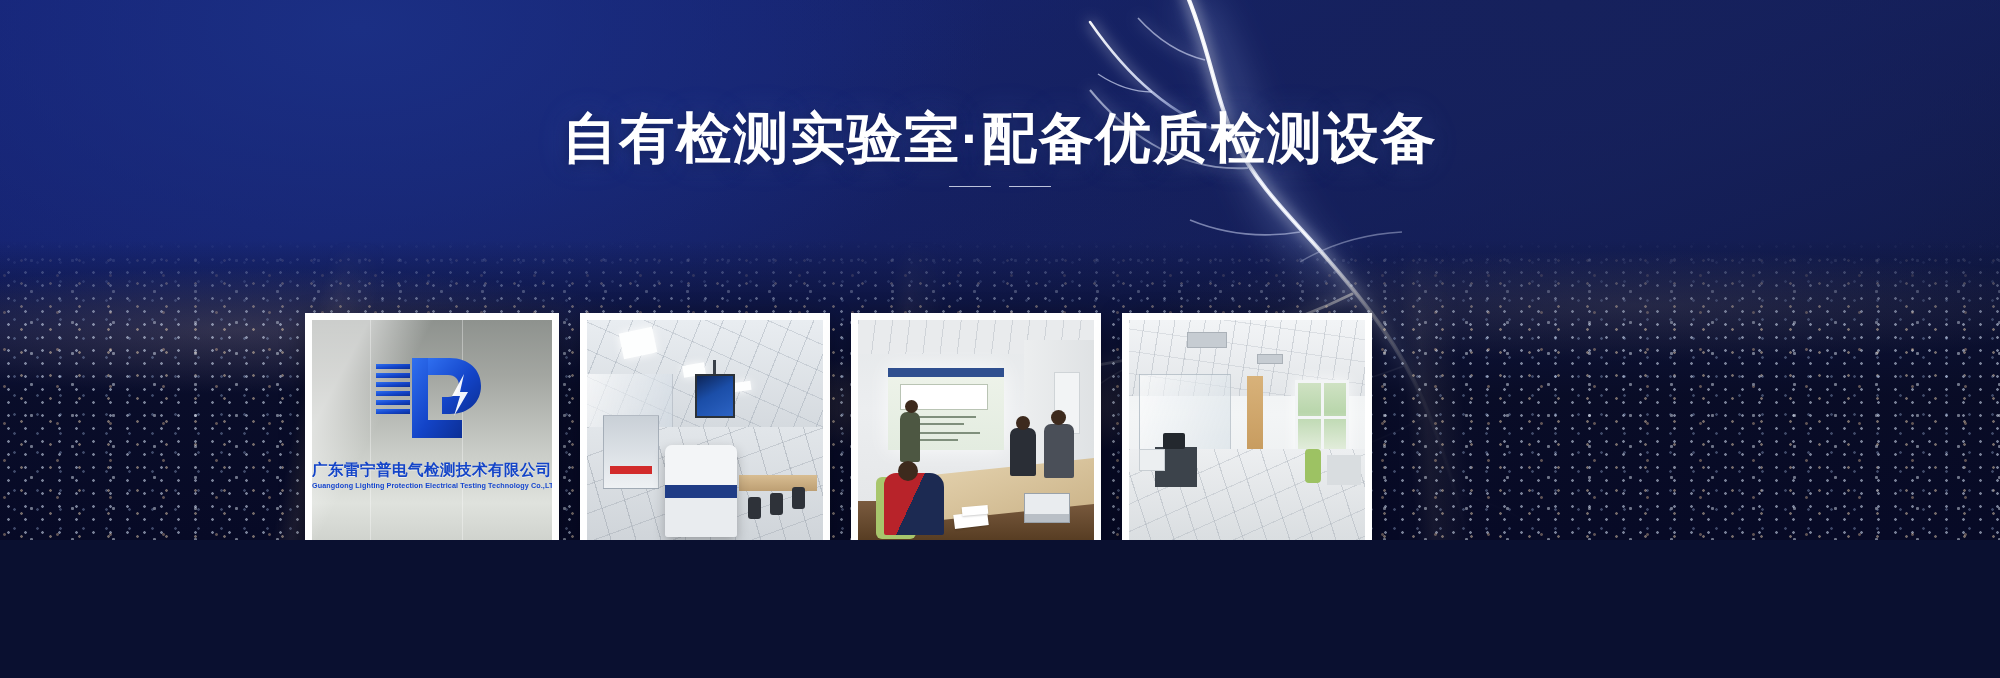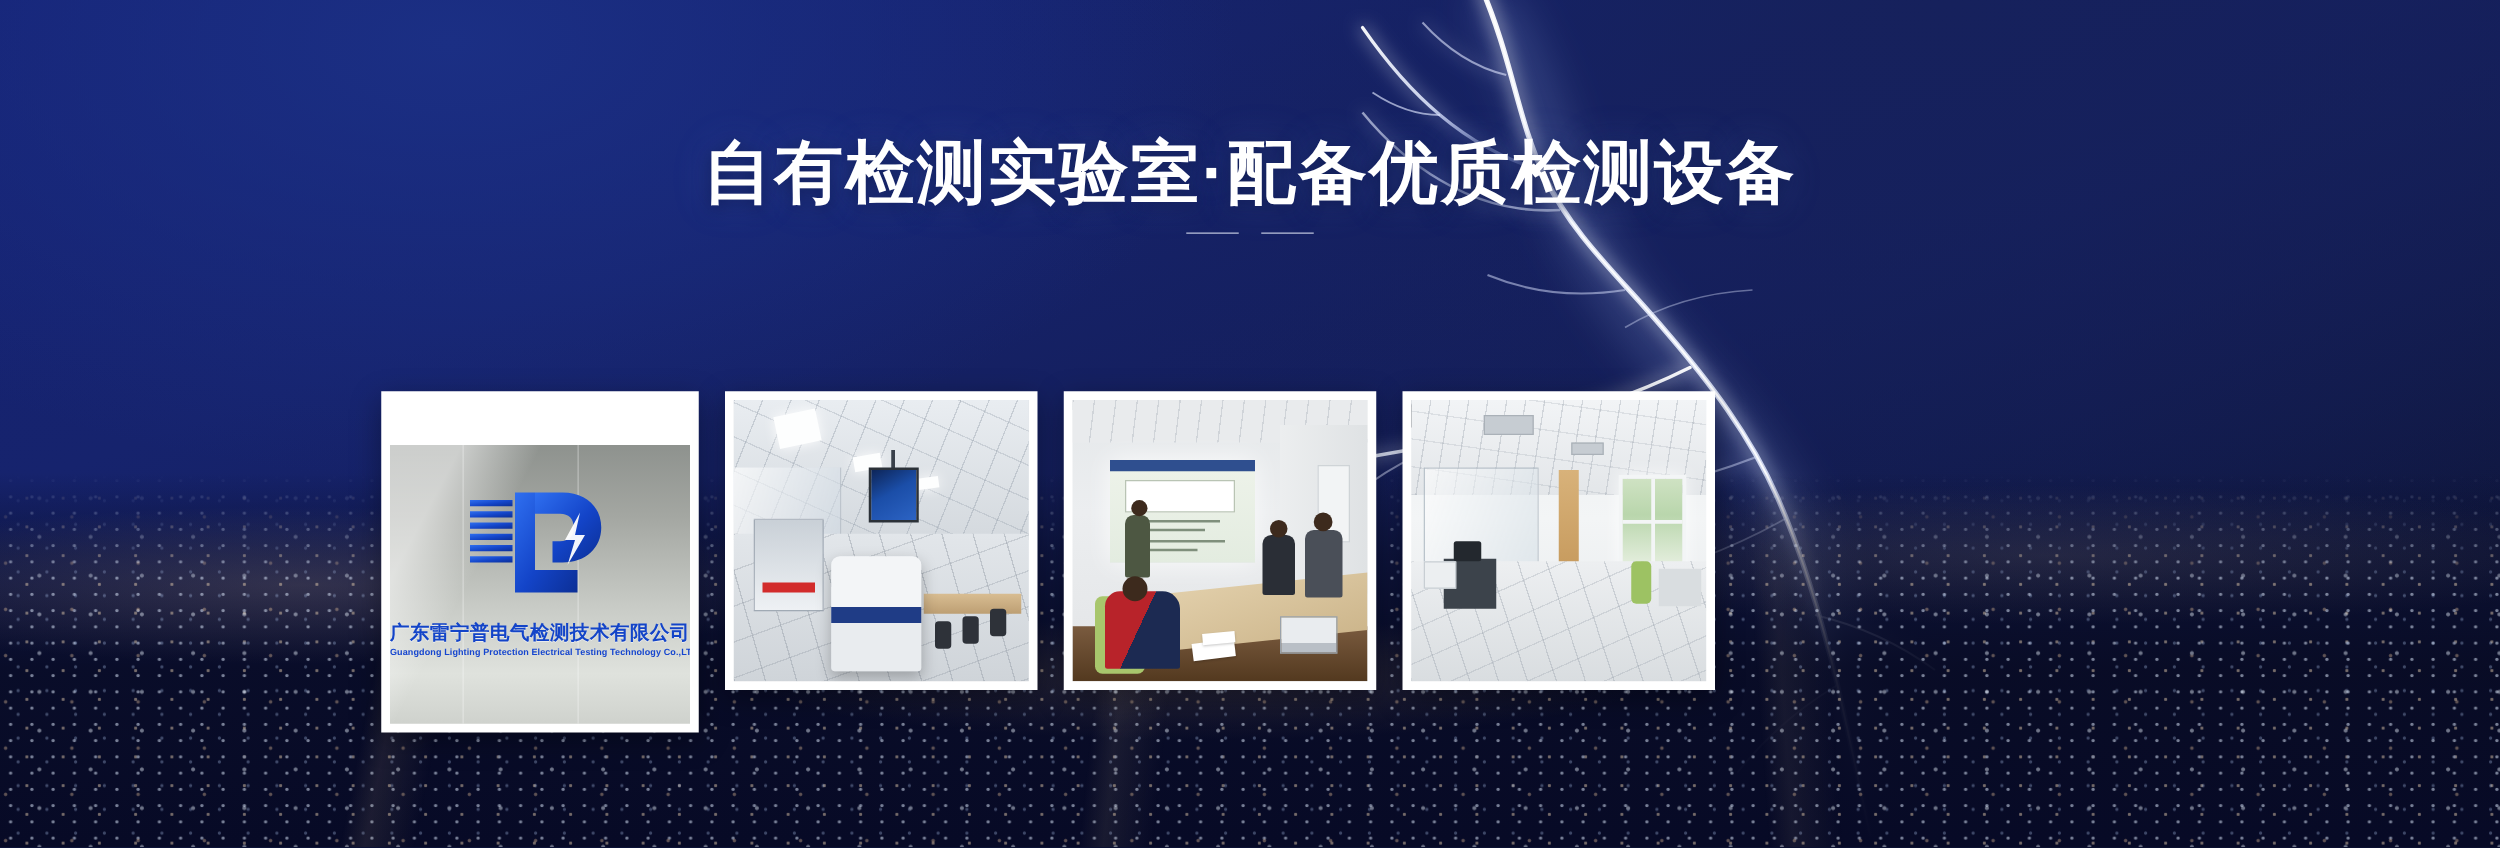--- a/index.html
+++ b/index.html
@@ -4,21 +4,21 @@
 <style>
   * { margin:0; padding:0; box-sizing:border-box; }
   html,body { background:#0a1030; }
   body {
     width:2000px; height:678px; overflow:hidden;
     font-family:"Liberation Sans","DejaVu Sans",sans-serif;
   }
 
   
   .banner{
-    position:relative; width:2000px; height:678px; overflow:hidden;
+    position:relative; width:2000px; height:540px; overflow:hidden;
     background:
       radial-gradient(ellipse 900px 500px at 18% 5%,  #1b2f84 0%, rgba(27,47,132,0) 70%),
       radial-gradient(ellipse 1100px 700px at 78% 0%, #16215c 0%, rgba(22,33,92,0) 72%),
       linear-gradient(160deg,#152276 0%,#16236d 28%,#141e59 55%,#101842 78%,#0b1030 100%);
   }
 
   
   .city{
     position:absolute; left:0; right:0; bottom:0; height:300px;
     background:
@@ -90,21 +90,21 @@
   
   .gallery{
     position:absolute; top:313px; left:305px;
     display:flex; gap:21px; align-items:flex-start;
   }
   .card{
     background:#ffffff; padding:7px;
     box-shadow:0 6px 22px rgba(0,0,0,.35);
   }
   .card .photo{ position:relative; overflow:hidden; display:block; }
-  .card.c1 .photo{ width:240px; height:223px;margin-top:36px; }
+  .card.c1 .photo{ width:240px; height:223px; }
   .card.c2 .photo{ width:236px; height:225px; }
   .card.c3 .photo{ width:236px; height:225px; }
   .card.c4 .photo{ width:236px; height:225px; }
 
   
   .p-logo{
     background:
       linear-gradient(118deg, rgba(255,255,255,.55) 0 16%, rgba(255,255,255,0) 34%),
       linear-gradient(to bottom, #8e928e 0%, #a4a7a2 26%, #c8cbc6 58%, #dfe2dd 82%, #cfd2cd 100%);
   }

